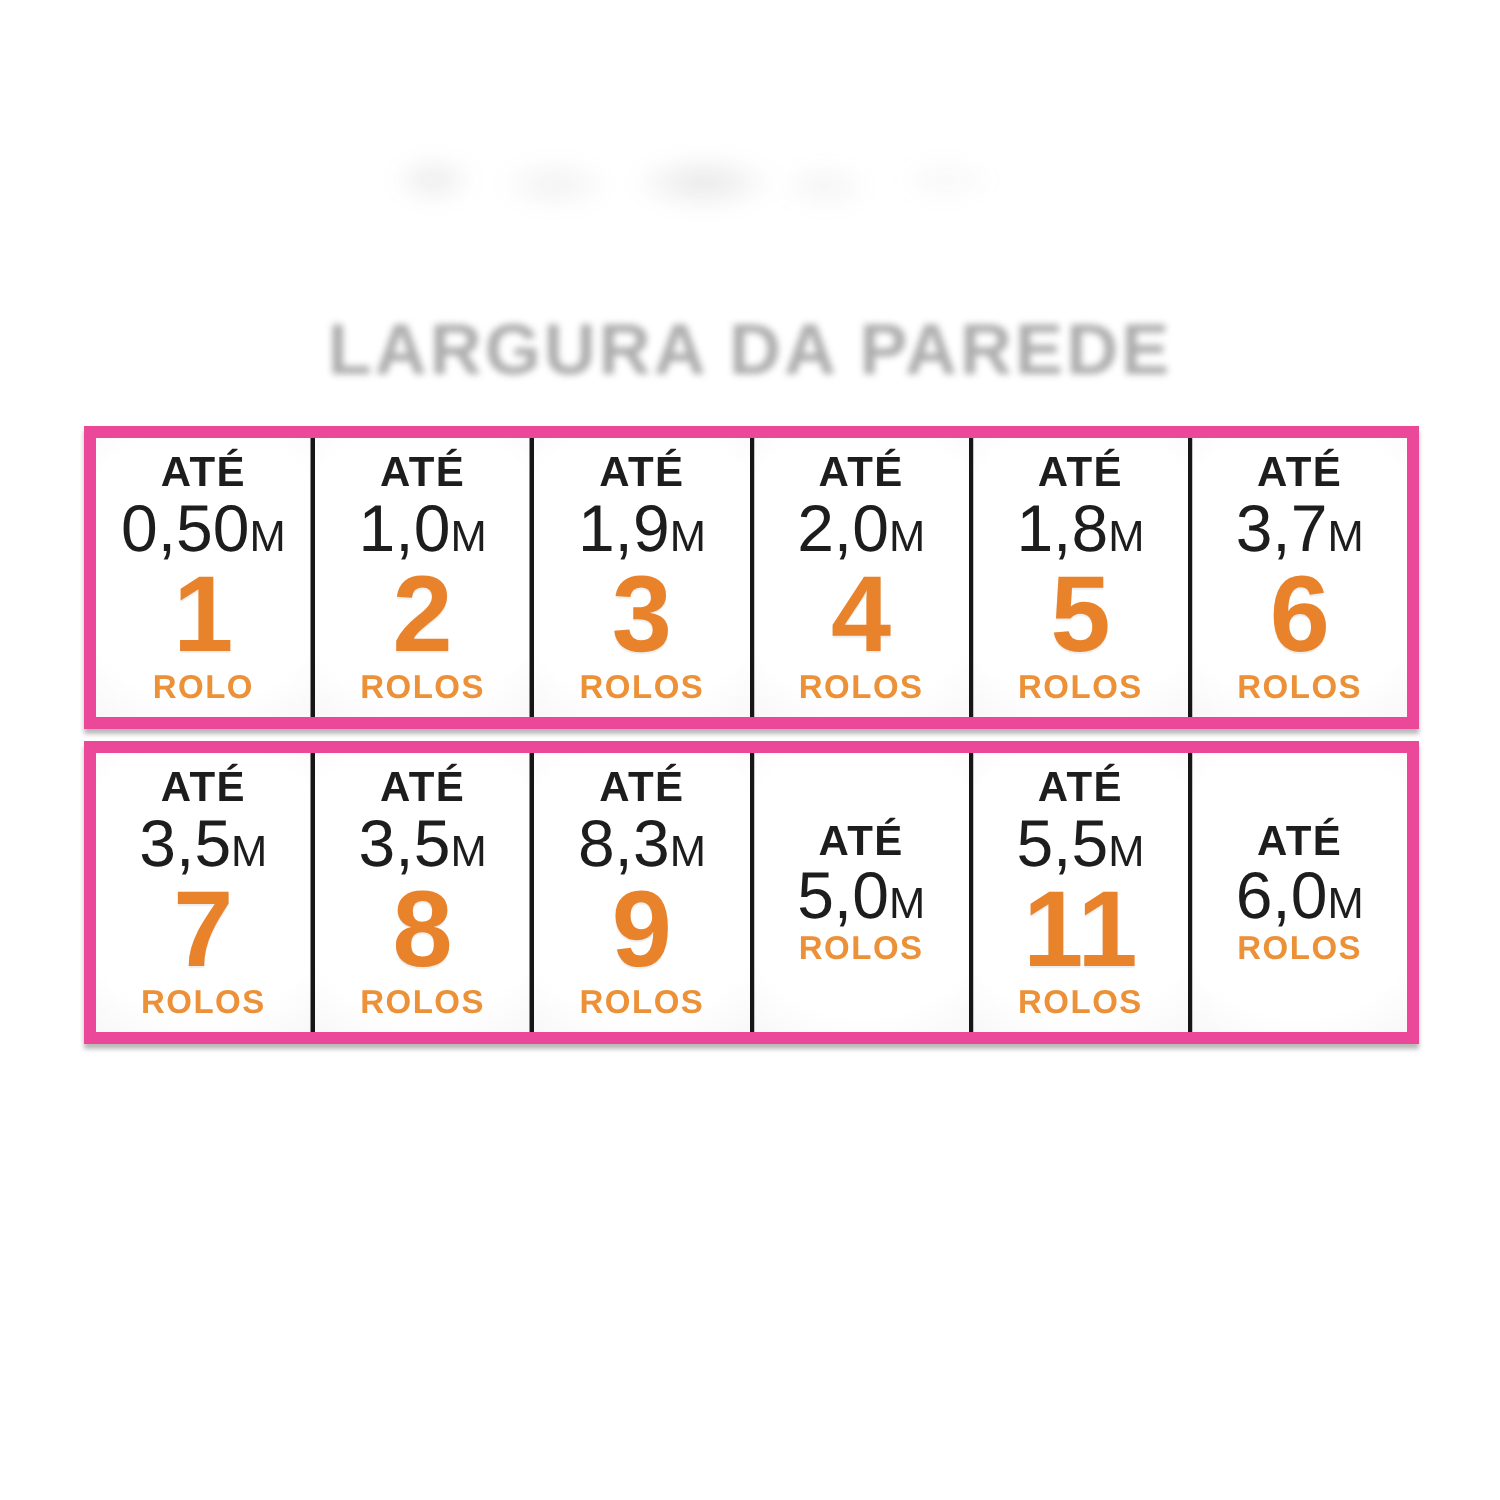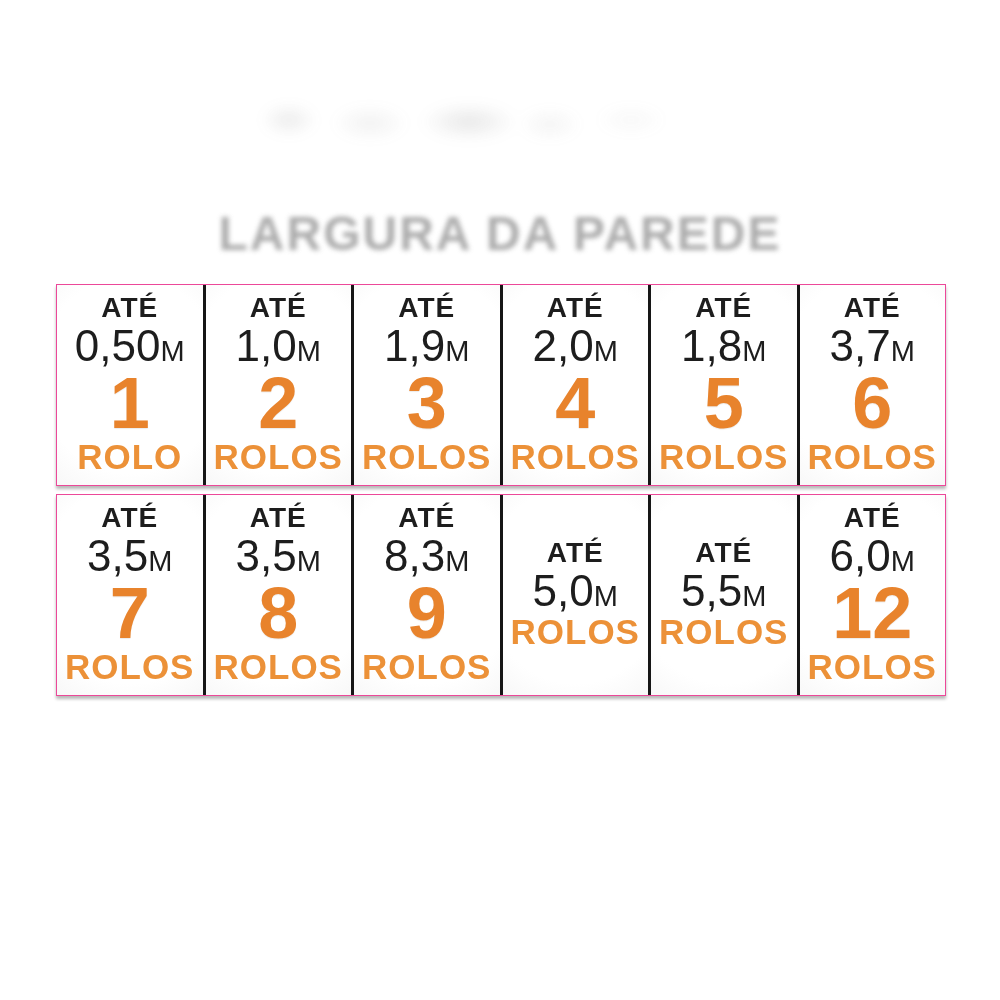--- a/index.html
+++ b/index.html
@@ -43,21 +43,21 @@
 
   
   .table-wrap {
     position: absolute;
     left: 56px; top: 284px;
     width: 890px;
   }
   .t-row {
     display: flex;
     height: 202px;
-    border: 1px solid #ec4899;
+    border: 8px solid #ec4899;
     background: #ffffff;
     box-shadow: 0 3px 3px rgba(0,0,0,.28);
   }
   .t-row + .t-row { margin-top: 8px; }
   .cell {
     flex: 1 1 0;
     border-right: 3px solid #161616;
     display: flex;
     flex-direction: column;
     align-items: center;
@@ -84,21 +84,21 @@
   }
   .size .unit { font-size: 29px; }
   .count {
     font-size: 72px;
     font-weight: bold;
     color: #e8832c;
     line-height: 0.98;
     text-shadow: 0 1px 1px rgba(0,0,0,.08);
   }
   .rolos {
-    font-size: 35px;
+    font-size: 22px;
     font-weight: bold;
     color: #ec9138;
     letter-spacing: 1px;
     line-height: 1.1;
   }
 </style>
 </head>
 <body>
 
 <div class="smudge-top"></div>
@@ -166,23 +166,23 @@
       <div class="rolos">ROLOS</div>
     </div>
     <div class="cell">
       <div class="ate">ATÉ</div>
       <div class="size"><span>5,0</span><span class="unit">M</span></div>
       <div class="rolos">ROLOS</div>
     </div>
     <div class="cell">
       <div class="ate">ATÉ</div>
       <div class="size"><span>5,5</span><span class="unit">M</span></div>
+      <div class="count">11</div>
       <div class="rolos">ROLOS</div>
     </div>
     <div class="cell">
       <div class="ate">ATÉ</div>
       <div class="size"><span>6,0</span><span class="unit">M</span></div>
-      <div class="count">12</div>
       <div class="rolos">ROLOS</div>
     </div>
   </div>
 
 </div>
 
 </body></html>

